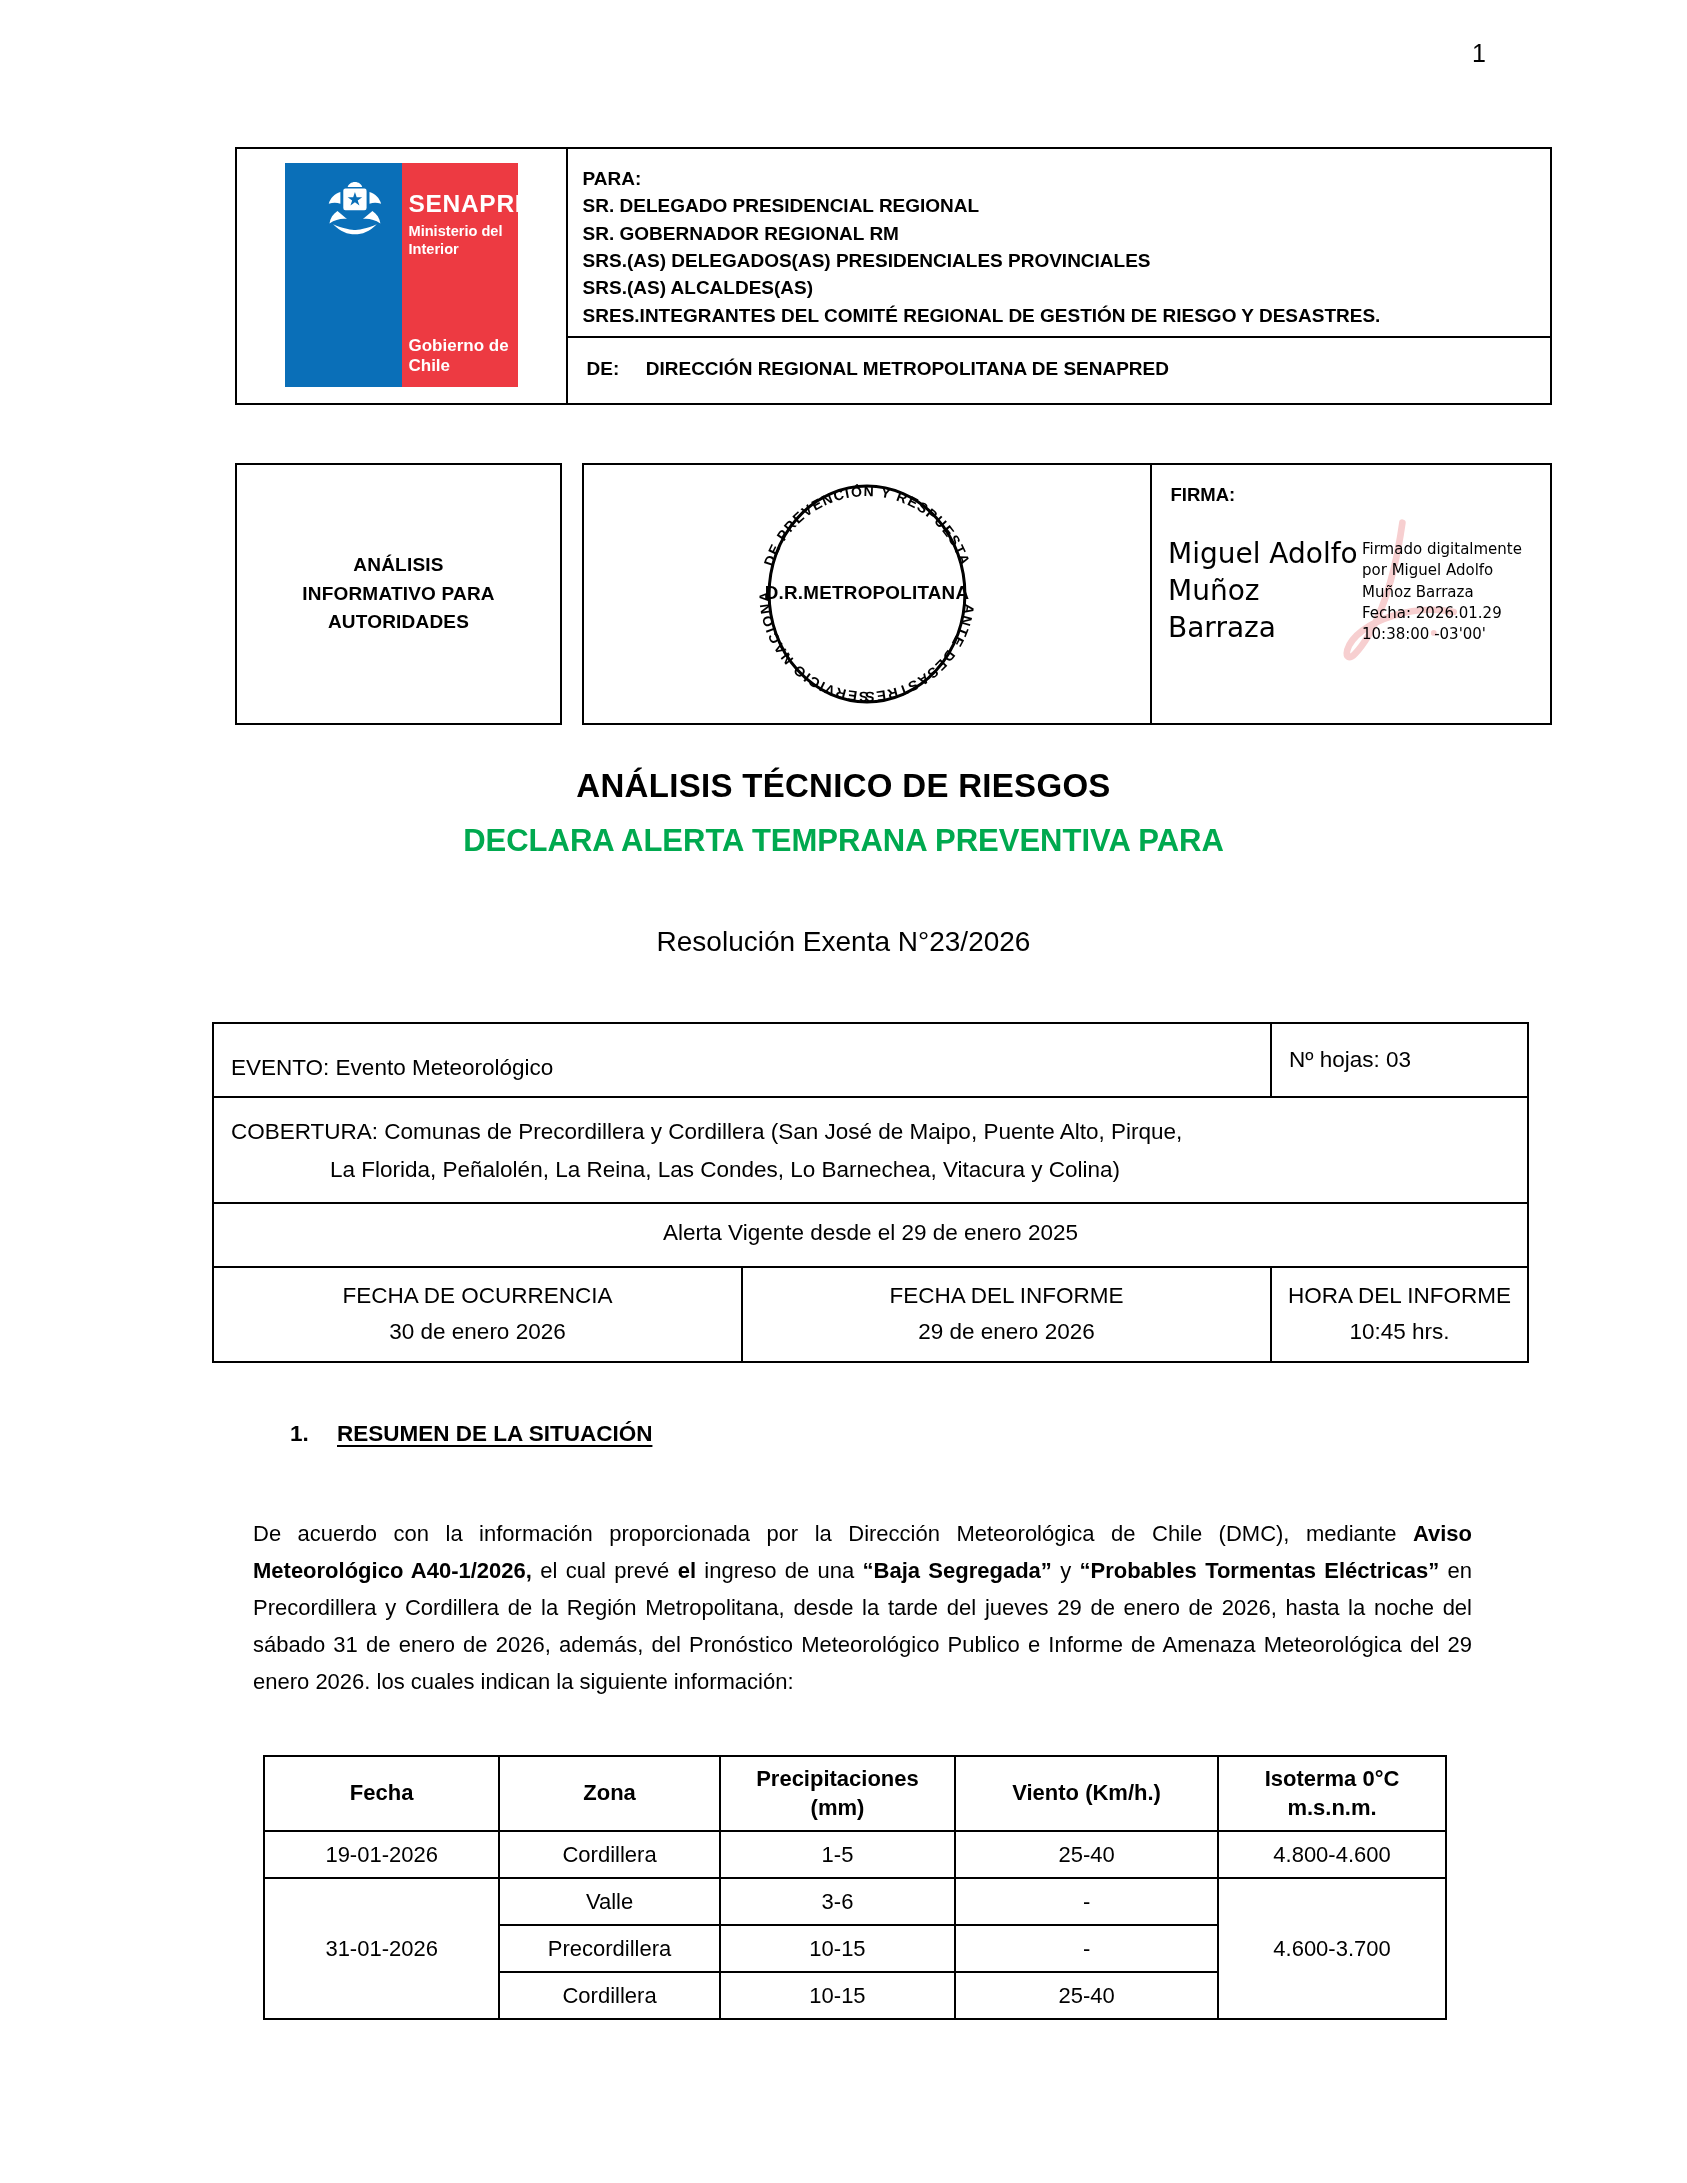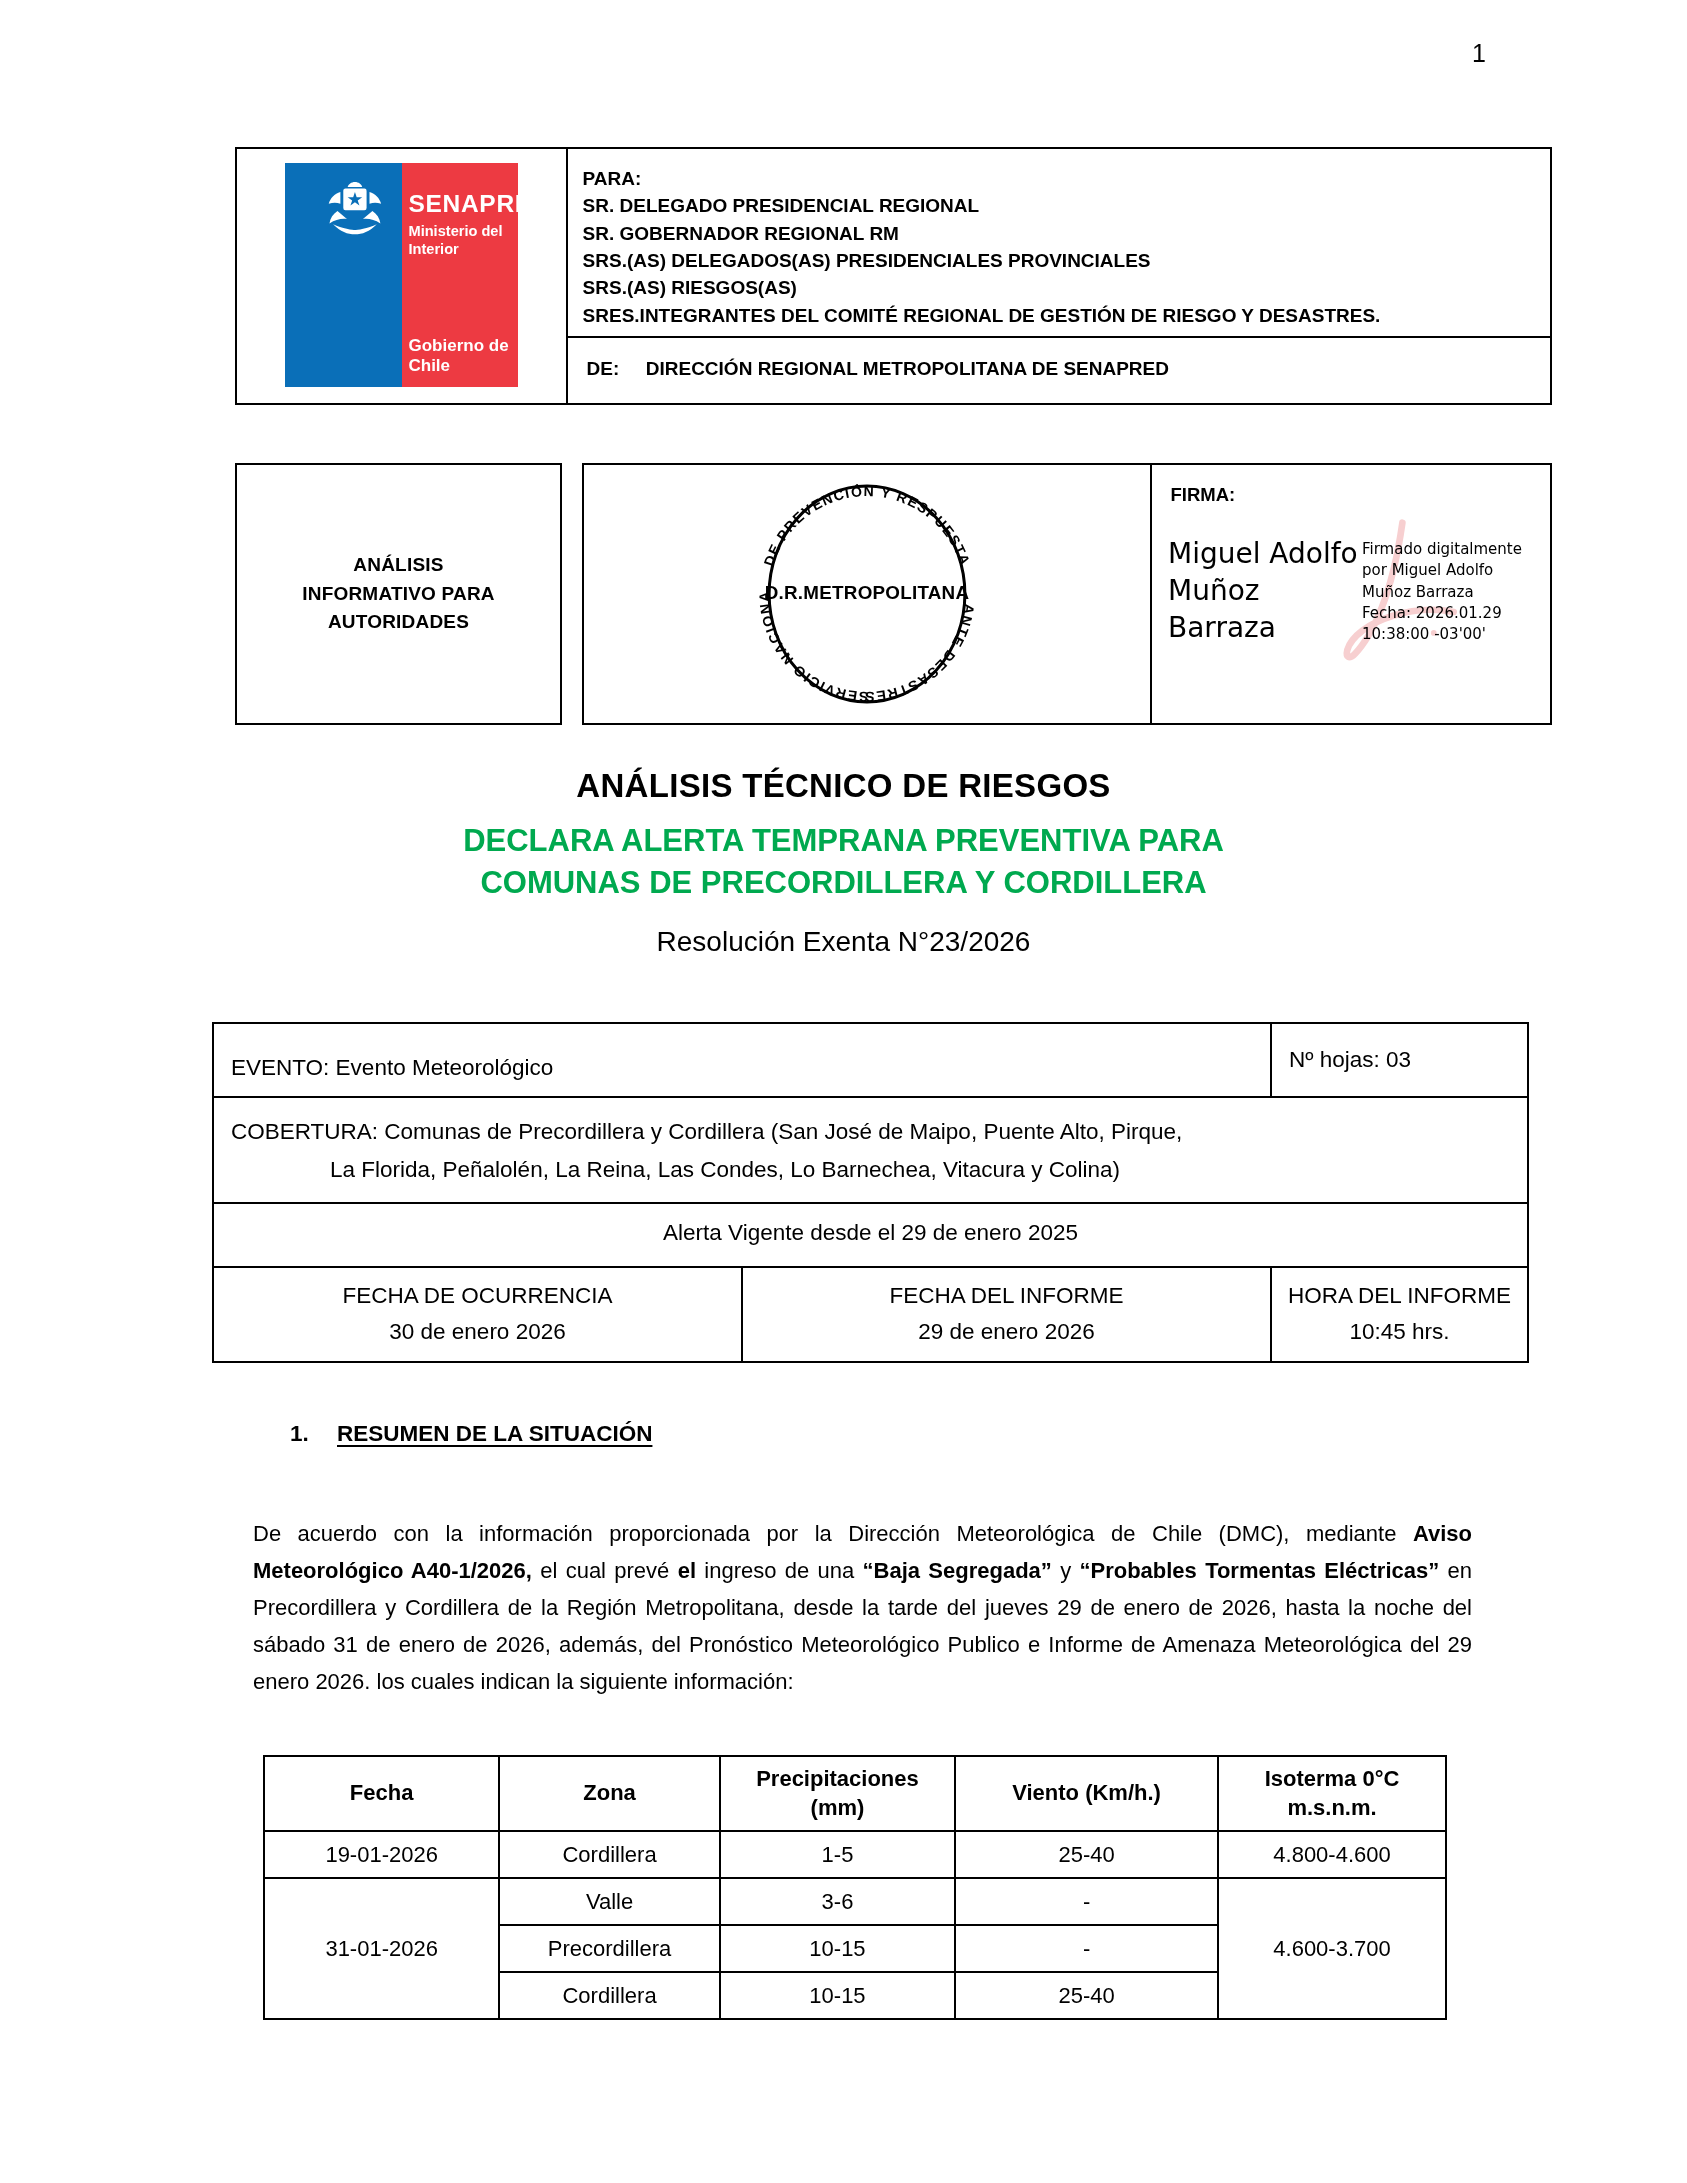--- a/index.html
+++ b/index.html
@@ -386,21 +386,21 @@
             <div>Interior</div>
           </div>
           <div class="gob">Gobierno de Chile</div>
         </div>
       </td>
       <td class="para-cell">
         <div>PARA:</div>
         <div>SR. DELEGADO PRESIDENCIAL REGIONAL</div>
         <div>SR. GOBERNADOR REGIONAL RM</div>
         <div>SRS.(AS) DELEGADOS(AS) PRESIDENCIALES PROVINCIALES</div>
-        <div>SRS.(AS) RIESGOS(AS)</div>
+        <div>SRS.(AS) ALCALDES(AS)</div>
         <div class="justified">SRES.INTEGRANTES DEL COMITÉ REGIONAL DE GESTIÓN DE RIESGO Y DESASTRES.</div>
       </td>
     </tr>
     <tr>
       <td class="de-cell">
         <span class="de-label">DE:</span><span>DIRECCIÓN REGIONAL METROPOLITANA DE SENAPRED</span>
       </td>
     </tr>
   </tbody>
     </table>
@@ -450,21 +450,20 @@
           <div>Fecha: 2026.01.29</div>
           <div>10:38:00 -03'00'</div>
         </div>
       </div>
     </div>
   </div>
 
   <div class="title-main">ANÁLISIS TÉCNICO DE RIESGOS</div>
   <div class="title-green">
     <div>DECLARA ALERTA TEMPRANA PREVENTIVA PARA</div>
-    <div>COMUNAS DE PRECORDILLERA Y CORDILLERA</div>
   </div>
   <div class="title-res">Resolución Exenta N°23/2026</div>
 
   <table class="info-tbl">
     <tbody>
         <tr>
       <td class="evento" colspan="2">EVENTO:  Evento Meteorológico</td>
       <td class="hojas">Nº hojas: 03</td>
     </tr>
     <tr>

